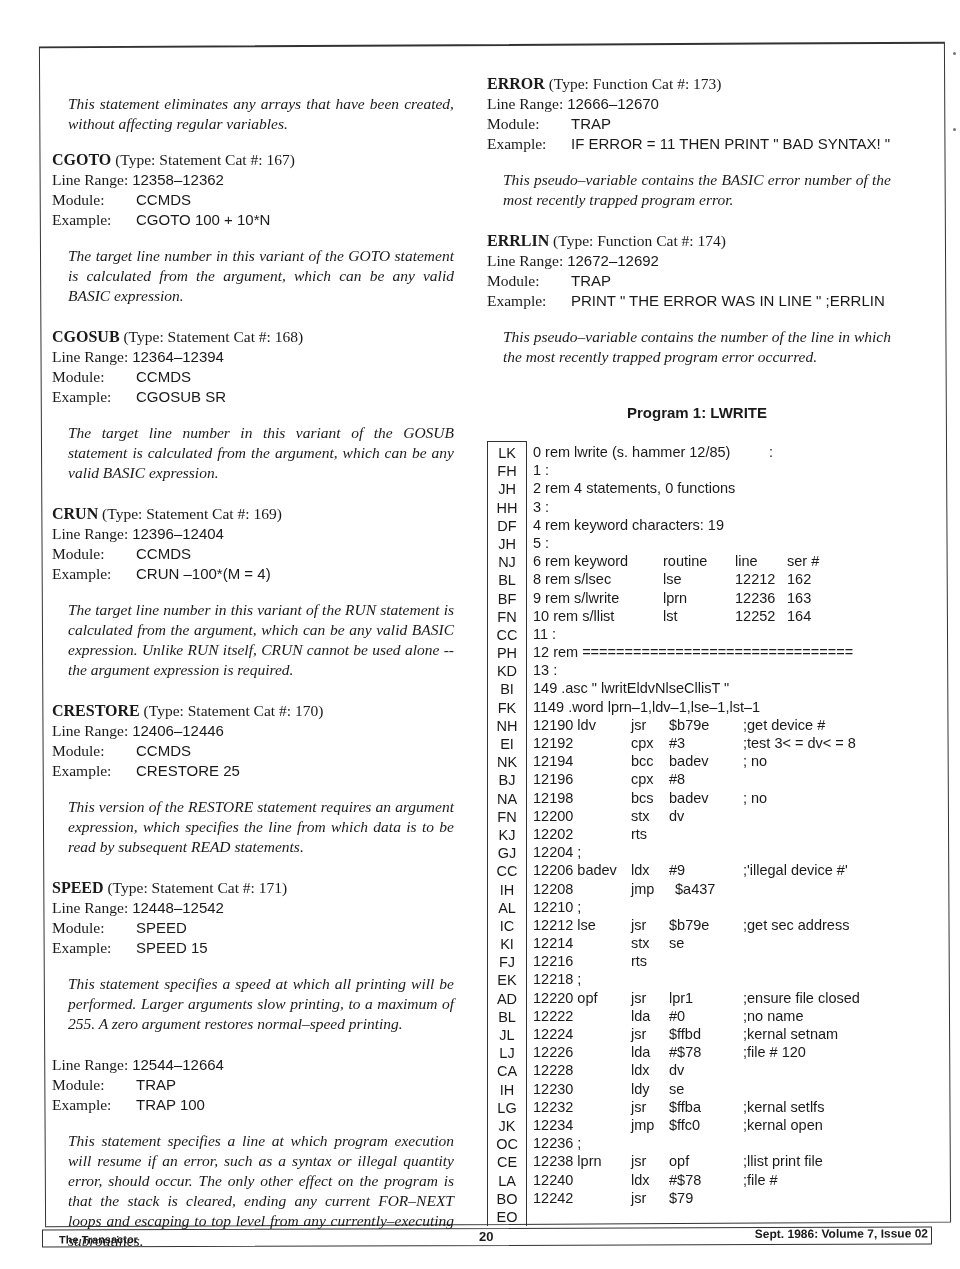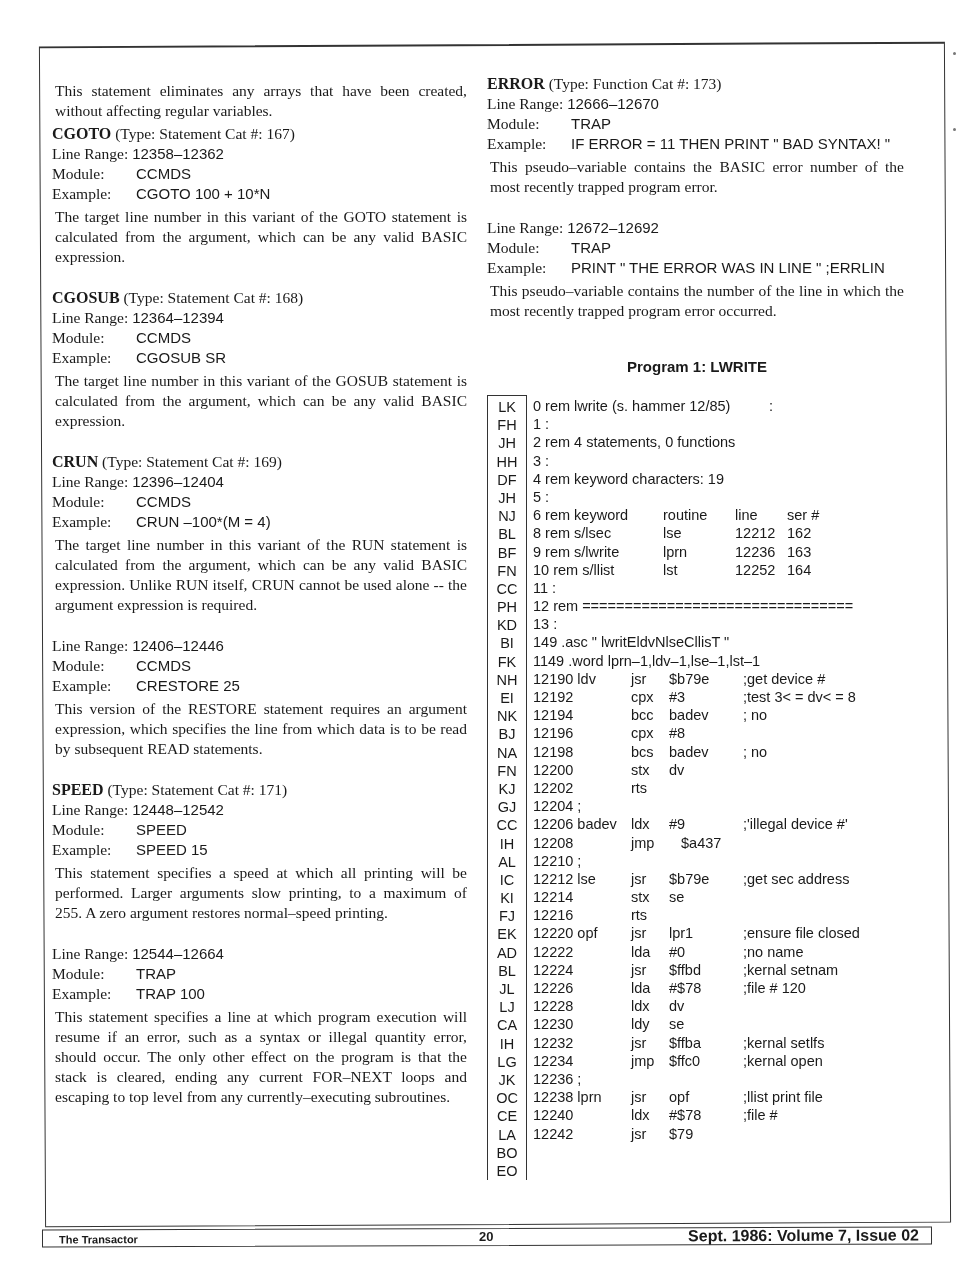--- a/index.html
+++ b/index.html
@@ -1,38 +1,38 @@
 <!DOCTYPE html>
 <html><head>
 <meta charset="utf-8">
 <style>
   html, body { margin:0; padding:0; background:#ffffff; }
   body { width:960px; height:1269px; position:relative; overflow:hidden; color:#1a1a1a; }
   .frame { position:absolute; left:42px; top:44px; width:904px; height:1178px; border:1.5px solid #333; border-top-width:2px; transform:rotate(-0.3deg); }
   .col-left { position:absolute; left:52px; top:78px; width:418px; font-family:"Liberation Serif", serif; font-size:15.5px; line-height:20px; }
   .col-right { position:absolute; left:487px; top:74px; width:420px; font-family:"Liberation Serif", serif; font-size:15.5px; line-height:20px; }
-  .para { text-align:justify; margin:3px; }
+  .para { text-align:justify; margin:16px;font-style:italic; }
   .entry { margin-top:21px; }
   .entry:first-child { margin-top:0; }
   .hdr b { font-weight:bold; font-size:16px;margin-top:35px; }
   .kv { display:flex; }
   .kv .k { width:84px; flex:none; }
   .kv .v { font-family:"Liberation Sans", sans-serif; font-size:15px; }
   .kv.lr .k { width:auto; margin-right:4px; }
   .prog-title { text-align:center; font-family:"Liberation Sans", sans-serif; font-weight:bold; font-size:15px; margin:36px 0 18px 0; }
   .listing { position:relative; font-family:"Liberation Sans", sans-serif; font-size:14.5px; line-height:18.2px; }
   .codes { position:absolute; left:0; top:0; width:38px; border-left:1.3px solid #333; border-right:1.3px solid #333; border-top:1.3px solid #333; padding-top:2px; }
   .codes div { text-align:center; height:18.2px; }
   .lines { margin-left:46px; padding-top:2px; }
   .ln { height:18.2px; white-space:pre; position:relative;text-align:center; }
   .ln span { position:absolute; top:0; }
   .footer-bar { position:absolute; left:42px; top:1228px; width:888px; height:16px; border:1.5px solid #333; transform:rotate(-0.2deg); font-family:"Liberation Sans", sans-serif; font-weight:bold; }
   .footer-bar .l { position:absolute; left:16px; top:3px; font-size:11px; }
   .footer-bar .c { position:absolute; left:436px; top:0px; font-size:13px; }
-  .footer-bar .r { position:absolute; right:12px; top:-1px; font-size:16px; }
+  .footer-bar .r { position:absolute; right:3px; top:-1px; font-size:12px; }
   .speck { position:absolute; width:3px; height:3px; border-radius:50%; background:#777; }
 </style>
 </head>
 <body>
 
 <div class="frame"></div>
 
 <div class="col-left">
   <p class="para">This statement eliminates any arrays that have been created, without affecting regular variables.</p>
   <div id="left-entries">
@@ -78,20 +78,21 @@
           <span class="k">Module:</span>
           <span class="v">CCMDS</span>
         </div>
         <div class="kv">
           <span class="k">Example:</span>
           <span class="v">CRUN –100*(M = 4)</span>
         </div>
         <p class="para">The target line number in this variant of the RUN statement is calculated from the argument, which can be any valid BASIC expression. Unlike RUN itself, CRUN cannot be used alone -- the argument expression is required.</p>
       </div>
       <div class="entry">
+        <div class="hdr"><b>CRESTORE</b><span> (Type: Statement   Cat #: 170)</span></div>
         <div class="kv lr">
           <span class="k">Line Range:</span>
           <span class="v">12406–12446</span>
         </div>
         <div class="kv">
           <span class="k">Module:</span>
           <span class="v">CCMDS</span>
         </div>
         <div class="kv">
           <span class="k">Example:</span>
@@ -145,20 +146,21 @@
           <span class="k">Module:</span>
           <span class="v">TRAP</span>
         </div>
         <div class="kv">
           <span class="k">Example:</span>
           <span class="v">IF ERROR = 11 THEN PRINT " BAD SYNTAX! "</span>
         </div>
         <p class="para">This pseudo–variable contains the BASIC error number of the most recently trapped program error.</p>
       </div>
       <div class="entry">
+        <div class="hdr"><b>ERRLIN</b><span> (Type: Function   Cat #: 174)</span></div>
         <div class="kv lr">
           <span class="k">Line Range:</span>
           <span class="v">12672–12692</span>
         </div>
         <div class="kv">
           <span class="k">Module:</span>
           <span class="v">TRAP</span>
         </div>
         <div class="kv">
           <span class="k">Example:</span>
@@ -232,25 +234,26 @@
         <div class="ln"><span style="left:0">1149 .word lprn–1,ldv–1,lse–1,lst–1</span><span style="left:236px"></span></div>
         <div class="ln"><span style="left:0">12190 ldv</span><span style="left:98px">jsr</span><span style="left:136px">$b79e</span><span style="left:210px">;get device #</span></div>
         <div class="ln"><span style="left:0">12192</span><span style="left:98px">cpx</span><span style="left:136px">#3</span><span style="left:210px">;test 3&lt; = dv&lt; = 8</span></div>
         <div class="ln"><span style="left:0">12194</span><span style="left:98px">bcc</span><span style="left:136px">badev</span><span style="left:210px">; no</span></div>
         <div class="ln"><span style="left:0">12196</span><span style="left:98px">cpx</span><span style="left:136px">#8</span><span style="left:210px"></span></div>
         <div class="ln"><span style="left:0">12198</span><span style="left:98px">bcs</span><span style="left:136px">badev</span><span style="left:210px">; no</span></div>
         <div class="ln"><span style="left:0">12200</span><span style="left:98px">stx</span><span style="left:136px">dv</span><span style="left:210px"></span></div>
         <div class="ln"><span style="left:0">12202</span><span style="left:98px">rts</span><span style="left:136px"></span><span style="left:210px"></span></div>
         <div class="ln"><span style="left:0">12204 ;</span><span style="left:98px"></span><span style="left:136px"></span><span style="left:210px"></span></div>
         <div class="ln"><span style="left:0">12206 badev</span><span style="left:98px">ldx</span><span style="left:136px">#9</span><span style="left:210px">;'illegal device #'</span></div>
-        <div class="ln"><span style="left:0">12208</span><span style="left:98px">jmp</span><span style="left:148px">$a437</span><span style="left:210px"></span></div>
+        <div class="ln"><span style="left:0">12208</span><span style="left:98px">jmp</span><span style="left:142px">$a437</span><span style="left:210px"></span></div>
         <div class="ln"><span style="left:0">12210 ;</span><span style="left:98px"></span><span style="left:136px"></span><span style="left:210px"></span></div>
         <div class="ln"><span style="left:0">12212 lse</span><span style="left:98px">jsr</span><span style="left:136px">$b79e</span><span style="left:210px">;get sec address</span></div>
         <div class="ln"><span style="left:0">12214</span><span style="left:98px">stx</span><span style="left:136px">se</span><span style="left:210px"></span></div>
         <div class="ln"><span style="left:0">12216</span><span style="left:98px">rts</span><span style="left:136px"></span><span style="left:210px"></span></div>
+        <div class="ln"><span style="left:0">12218 ;</span><span style="left:98px"></span><span style="left:136px"></span><span style="left:210px"></span></div>
         <div class="ln"><span style="left:0">12220 opf</span><span style="left:98px">jsr</span><span style="left:136px">lpr1</span><span style="left:210px">;ensure file closed</span></div>
         <div class="ln"><span style="left:0">12222</span><span style="left:98px">lda</span><span style="left:136px">#0</span><span style="left:210px">;no name</span></div>
         <div class="ln"><span style="left:0">12224</span><span style="left:98px">jsr</span><span style="left:136px">$ffbd</span><span style="left:210px">;kernal setnam</span></div>
         <div class="ln"><span style="left:0">12226</span><span style="left:98px">lda</span><span style="left:136px">#$78</span><span style="left:210px">;file # 120</span></div>
         <div class="ln"><span style="left:0">12228</span><span style="left:98px">ldx</span><span style="left:136px">dv</span><span style="left:210px"></span></div>
         <div class="ln"><span style="left:0">12230</span><span style="left:98px">ldy</span><span style="left:136px">se</span><span style="left:210px"></span></div>
         <div class="ln"><span style="left:0">12232</span><span style="left:98px">jsr</span><span style="left:136px">$ffba</span><span style="left:210px">;kernal setlfs</span></div>
         <div class="ln"><span style="left:0">12234</span><span style="left:98px">jmp</span><span style="left:136px">$ffc0</span><span style="left:210px">;kernal open</span></div>
         <div class="ln"><span style="left:0">12236 ;</span><span style="left:98px"></span><span style="left:136px"></span><span style="left:210px"></span></div>
         <div class="ln"><span style="left:0">12238 lprn</span><span style="left:98px">jsr</span><span style="left:136px">opf</span><span style="left:210px">;llist print file</span></div>

